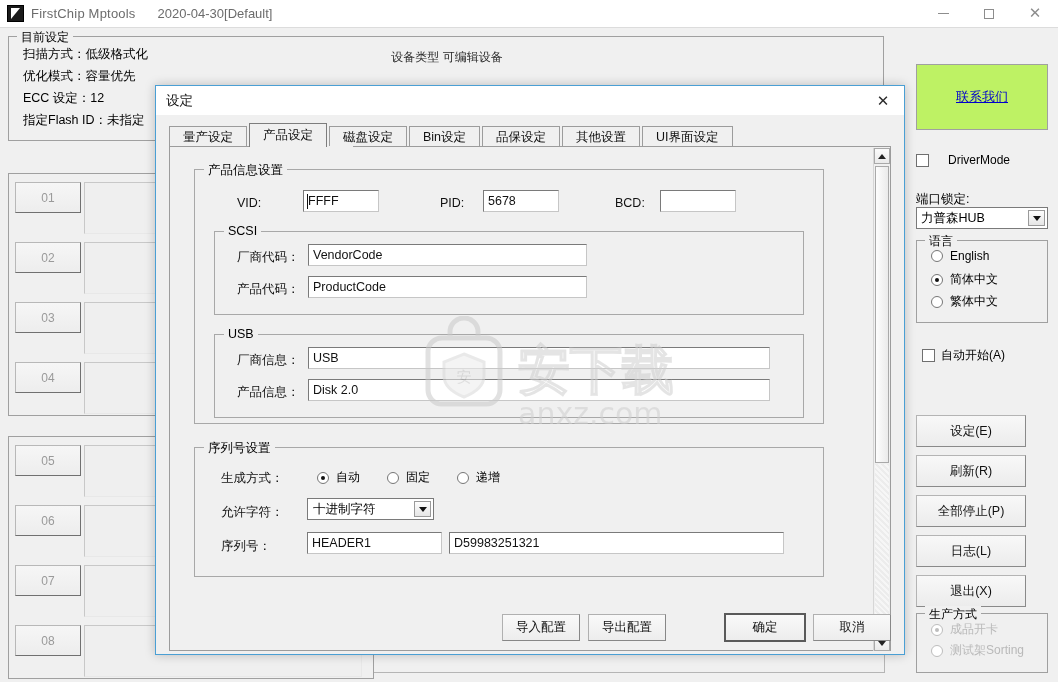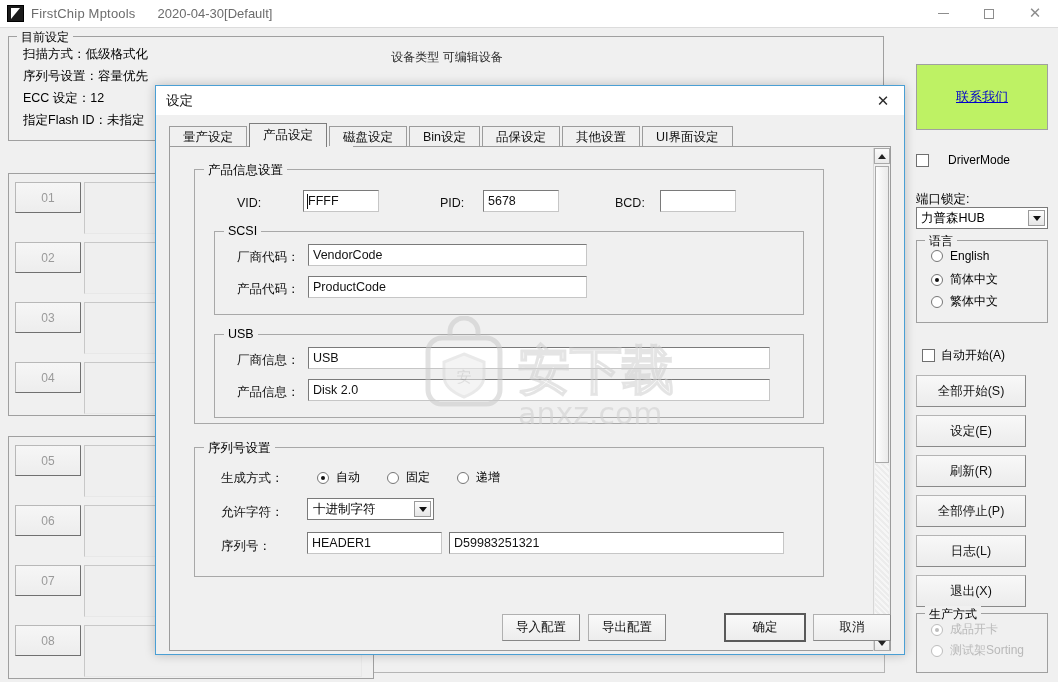--- a/index.html
+++ b/index.html
@@ -278,21 +278,21 @@
           <span class="glyph-close">✕</span>
         </div>
     </div>
   </div>
 
   <div class="win-body">
 
     <div class="gb" id="cur-settings">
       <span class="gb-title">目前设定</span>
       <span class="cs-line" style="top:9px">扫描方式：低级格式化</span>
-      <span class="cs-line" style="top:31px">序列号设置：容量优先</span>
+      <span class="cs-line" style="top:31px">优化模式：容量优先</span>
       <span class="cs-line" style="top:53px">ECC 设定：12</span>
       <span class="cs-line" style="top:75px">指定Flash ID：未指定</span>
       <span class="mid-head">设备类型  可编辑设备</span>
     </div>
 
     <div class="bg-panel" style="left:160px; top:118px; width:725px; height:270px;"></div>
     <div class="bg-panel" style="left:160px; top:390px; width:725px; height:255px;"></div>
     <div id="slot16">16</div>
 
     <div class="slot-group" style="left:8px; top:145px; width:366px; height:243px;">
@@ -364,21 +364,20 @@
         <span class="rb"></span>
         <span>繁体中文</span>
       </div>
     </div>
 
     <div class="side-check" style="left:922px; top:319px;">
       <span class="cb-box"></span>
       <span>自动开始(A)</span>
     </div>
 
-    <div class="side-btn" style="top:347px">全部开始(S)</div>
     <div class="side-btn" style="top:387px">设定(E)</div>
     <div class="side-btn" style="top:427px">刷新(R)</div>
     <div class="side-btn" style="top:507px">日志(L)</div>
     <div class="side-btn" style="top:467px">全部停止(P)</div>
     <div class="side-btn" style="top:547px">退出(X)</div>
 
     <div class="gb" id="prod-gb">
       <span class="gb-title">生产方式</span>
       <div class="radio-row dim-text" style="left:14px; top:7px;">
         <span class="rb dim on"></span>

